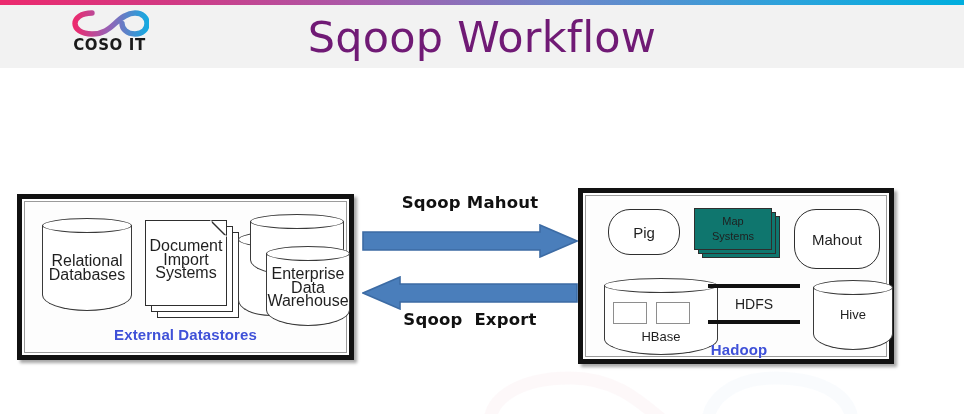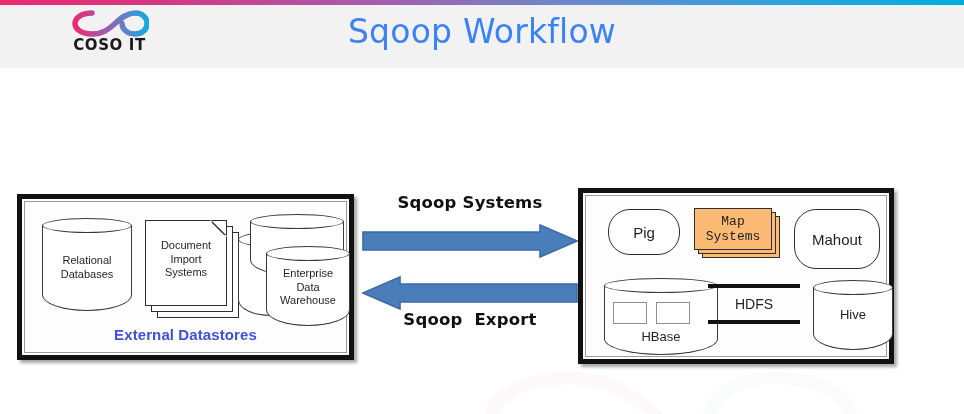--- a/index.html
+++ b/index.html
@@ -28,21 +28,21 @@
     display:flex; flex-direction:column; align-items:center; justify-content:flex-start;
   }
   #logo-mark { width:78px; height:36px; display:block; }
   #logo-text {
     font-size:15px; font-weight:700; letter-spacing:0.6px; color:#1a1a1a;
     line-height:13px; margin-top:-2px;
     font-family:"DejaVu Sans", sans-serif;
   }
   #slide-title {
     position:absolute; left:0; top:12px; width:964px;
-    text-align:center; font-size:33px; font-weight:400; color:#3b82f6;
+    text-align:center; font-size:43px; font-weight:400; color:#701a75;
     letter-spacing:0.2px;
     font-family:"DejaVu Sans", sans-serif;
   }
 
   
   #watermark { position:absolute; left:460px; top:368px; width:420px; height:120px; opacity:0.16; }
 
   
   .panel {
     position:absolute;
@@ -55,21 +55,21 @@
     border:1px solid #9b9b9b;
     background:#fdfdfd;
   }
 
   #left-panel  { left:17px;  top:194px; width:337px; height:166px; }
   #right-panel { left:578px; top:188px; width:316px; height:176px; }
 
   
   .lbl {
     position:absolute; width:100%; text-align:center;
-    font-size:11px; line-height:13.5px; color:#1f1f1f;
+    font-size:16px; line-height:13.5px; color:#1f1f1f;
     font-family:"Liberation Sans", sans-serif;
   }
 
   
   .cyl { position:absolute; }
   .cyl .body {
     position:absolute; left:0; right:0; top:7px; bottom:0;
     border:1.6px solid #3a3a3a; border-top:none;
     border-radius:0 0 50% 50% / 0 0 16px 16px;
     background:#ffffff;
@@ -83,23 +83,23 @@
 
   
   .rrect {
     position:absolute; border:1.8px solid #2e2e2e; border-radius:22px;
     background:#ffffff; display:flex; align-items:center; justify-content:center;
     font-size:15px; color:#1f1f1f;
   }
 
   
   .prect {
-    position:absolute; border:1.8px solid #2e2e2e; background:#fdba74;
+    position:absolute; border:1.8px solid #2e2e2e; background:#0f766e;
     display:flex; align-items:center; justify-content:center;
-    text-align:center; font-size:13px; line-height:15px; color:#1f1f1f;font-family:Liberation Mono, monospace;
+    text-align:center; font-size:11px; line-height:15px; color:#1f1f1f;
   }
 
   
   .doc {
     position:absolute; border:1.4px solid #2e2e2e; background:#ffffff;
   }
 
   
   .arrow-svg { position:absolute; }
 
@@ -238,24 +238,25 @@
       <div class="lbl" style="top:14px; font-size:14px;">HDFS</div>
       <div class="hdfs-bar" style="left:0; top:36px; width:92px;"></div>
     </div>
 
     <div class="cyl" style="left:227px; top:84px; width:80px; height:70px;">
       <div class="body"></div>
       <div class="top"></div>
       <div class="lbl txt" style="top:28px; font-size:13px;">Hive</div>
     </div>
 
+    <div class="brandlabel" style="left:88px; width:130px; top:145px; color:#3f51d8;">Hadoop</div>
   </div>
 </div>
 
-<div class="flowlabel" style="left:360px; top:193px; width:220px;">Sqoop Systems</div>
+<div class="flowlabel" style="left:360px; top:193px; width:220px;">Sqoop Mahout</div>
 
 <svg class="arrow-svg" style="left:362px; top:224px;" width="216" height="34" viewBox="0 0 216 34">
   <path d="M1 8 L178 8 L178 1 L215 17 L178 33 L178 26 L1 26 Z" fill="#4a7ebb" stroke="#3c6ba4" stroke-width="1.6"></path>
 </svg>
 
 <svg class="arrow-svg" style="left:362px; top:276px;" width="216" height="34" viewBox="0 0 216 34">
   <path d="M215 8 L38 8 L38 1 L1 17 L38 33 L38 26 L215 26 Z" fill="#4a7ebb" stroke="#3c6ba4" stroke-width="1.6"></path>
 </svg>
 
 <div class="flowlabel" style="left:360px; top:310px; width:220px;">Sqoop  Export</div>

